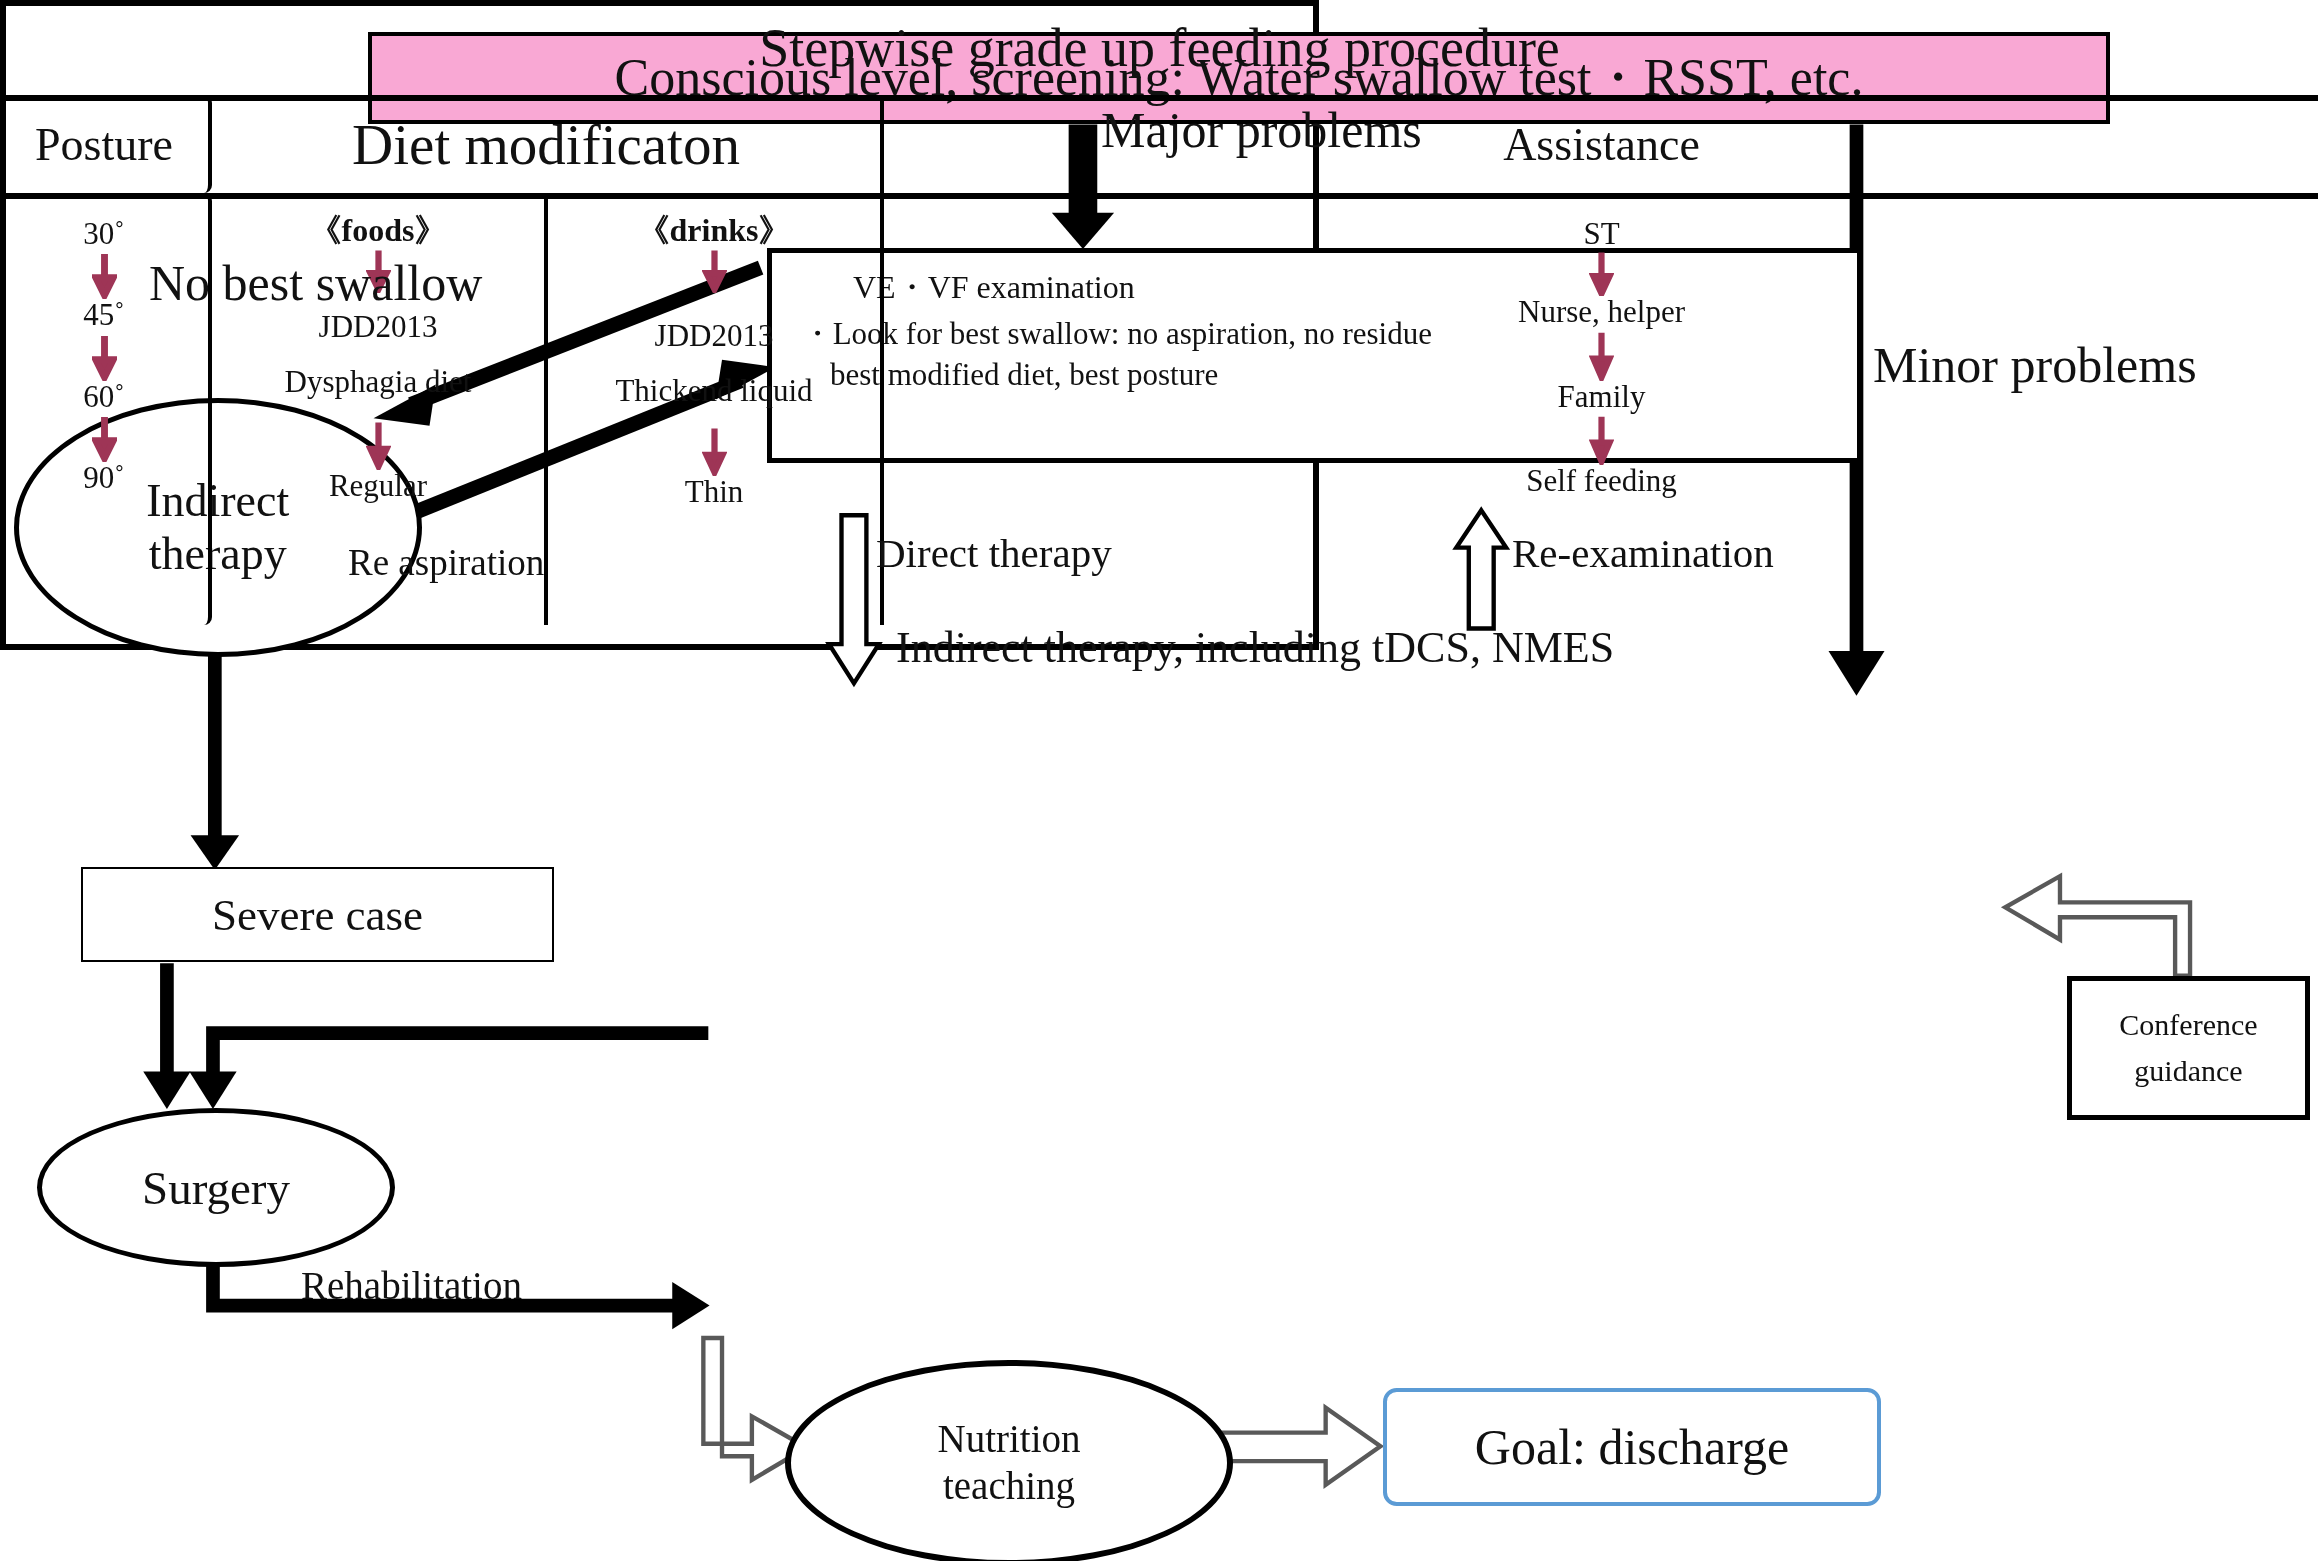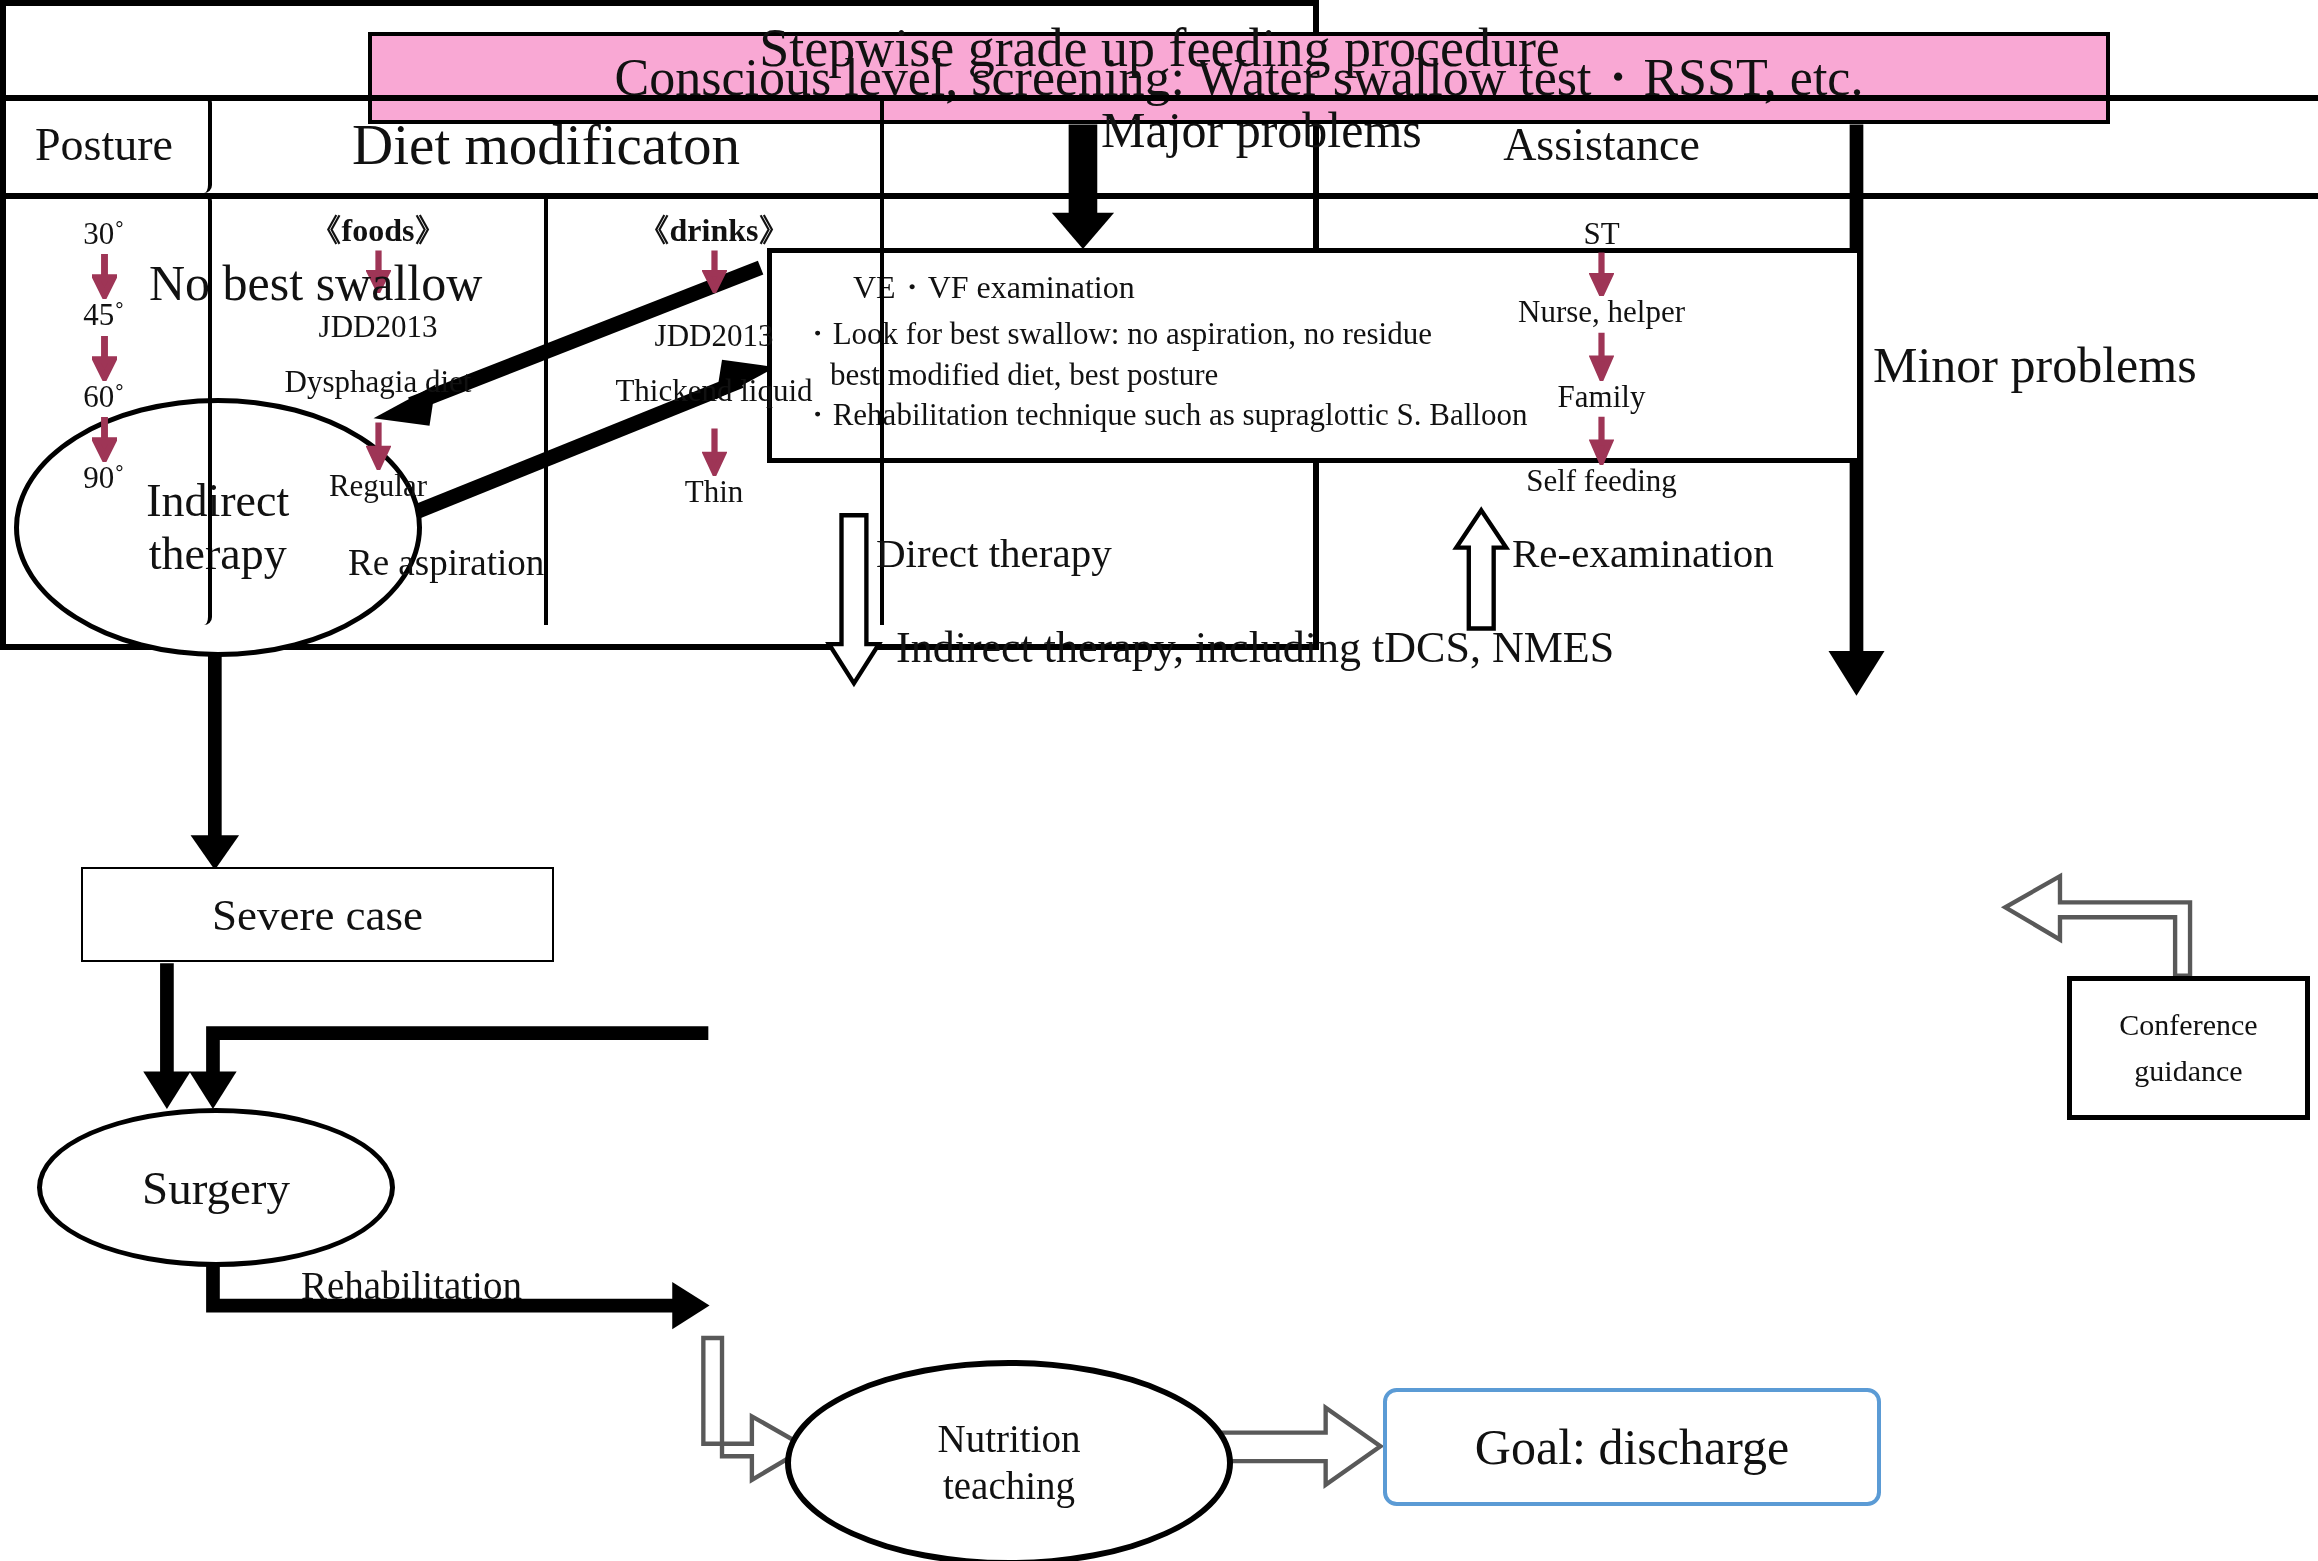--- a/index.html
+++ b/index.html
@@ -154,21 +154,20 @@
   </svg>
 
   <div class="node" id="screening-box">
     <span>Conscious level, screening: Water swallow test・RSST, etc.</span>
   </div>
 
   <div class="node" id="vevf-box">
     <div class="lead">VE・VF examination</div>
     <div class="bullet">・Look for best swallow: no aspiration,  no residue</div>
     <div class="cont">best modified diet, best posture</div>
-    <div class="bullet">・Rehabilitation technique such as supraglottic S. Balloon</div>
   </div>
 
   <div class="ellipse" id="indirect-therapy">
     <div>
       <div>Indirect</div>
       <div>therapy</div>
     </div>
   </div>
 
   <div class="node" id="severe-case">

